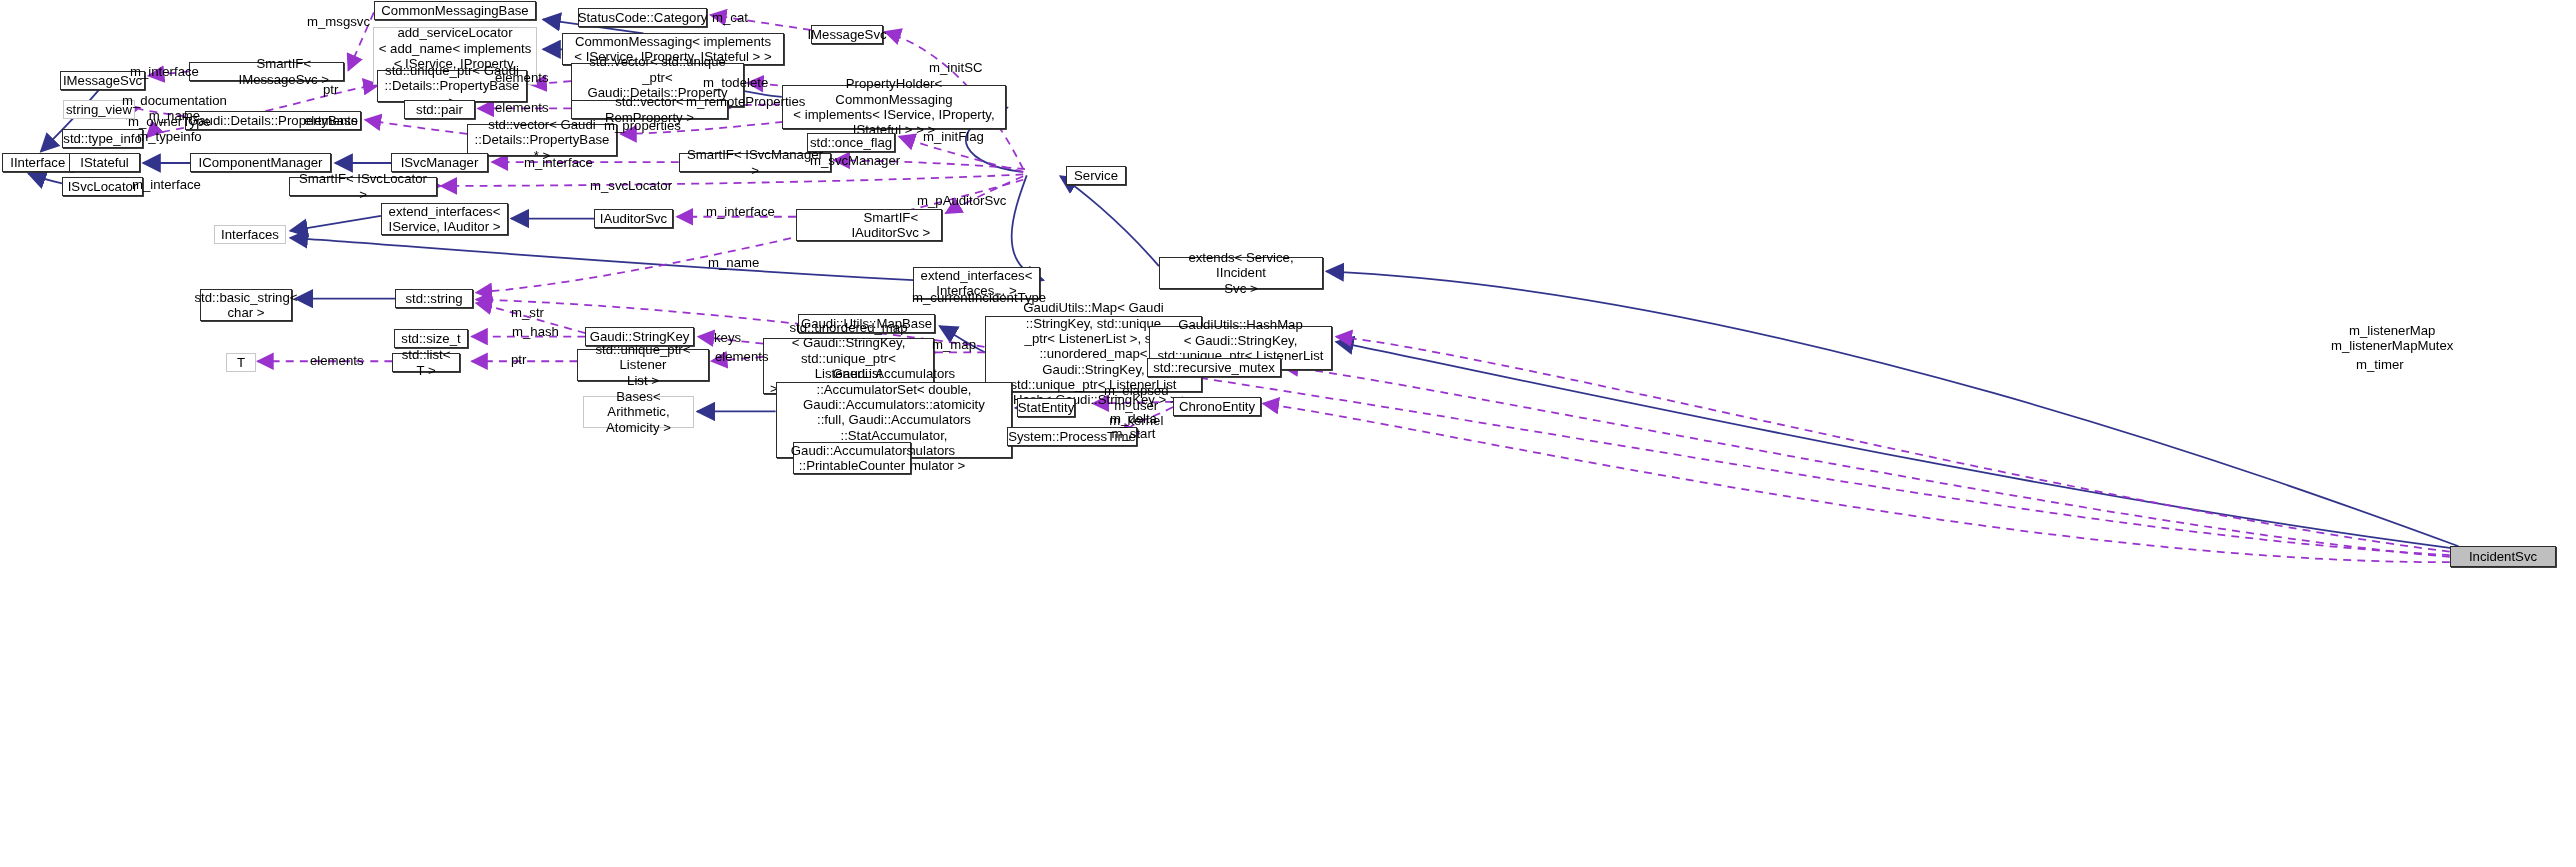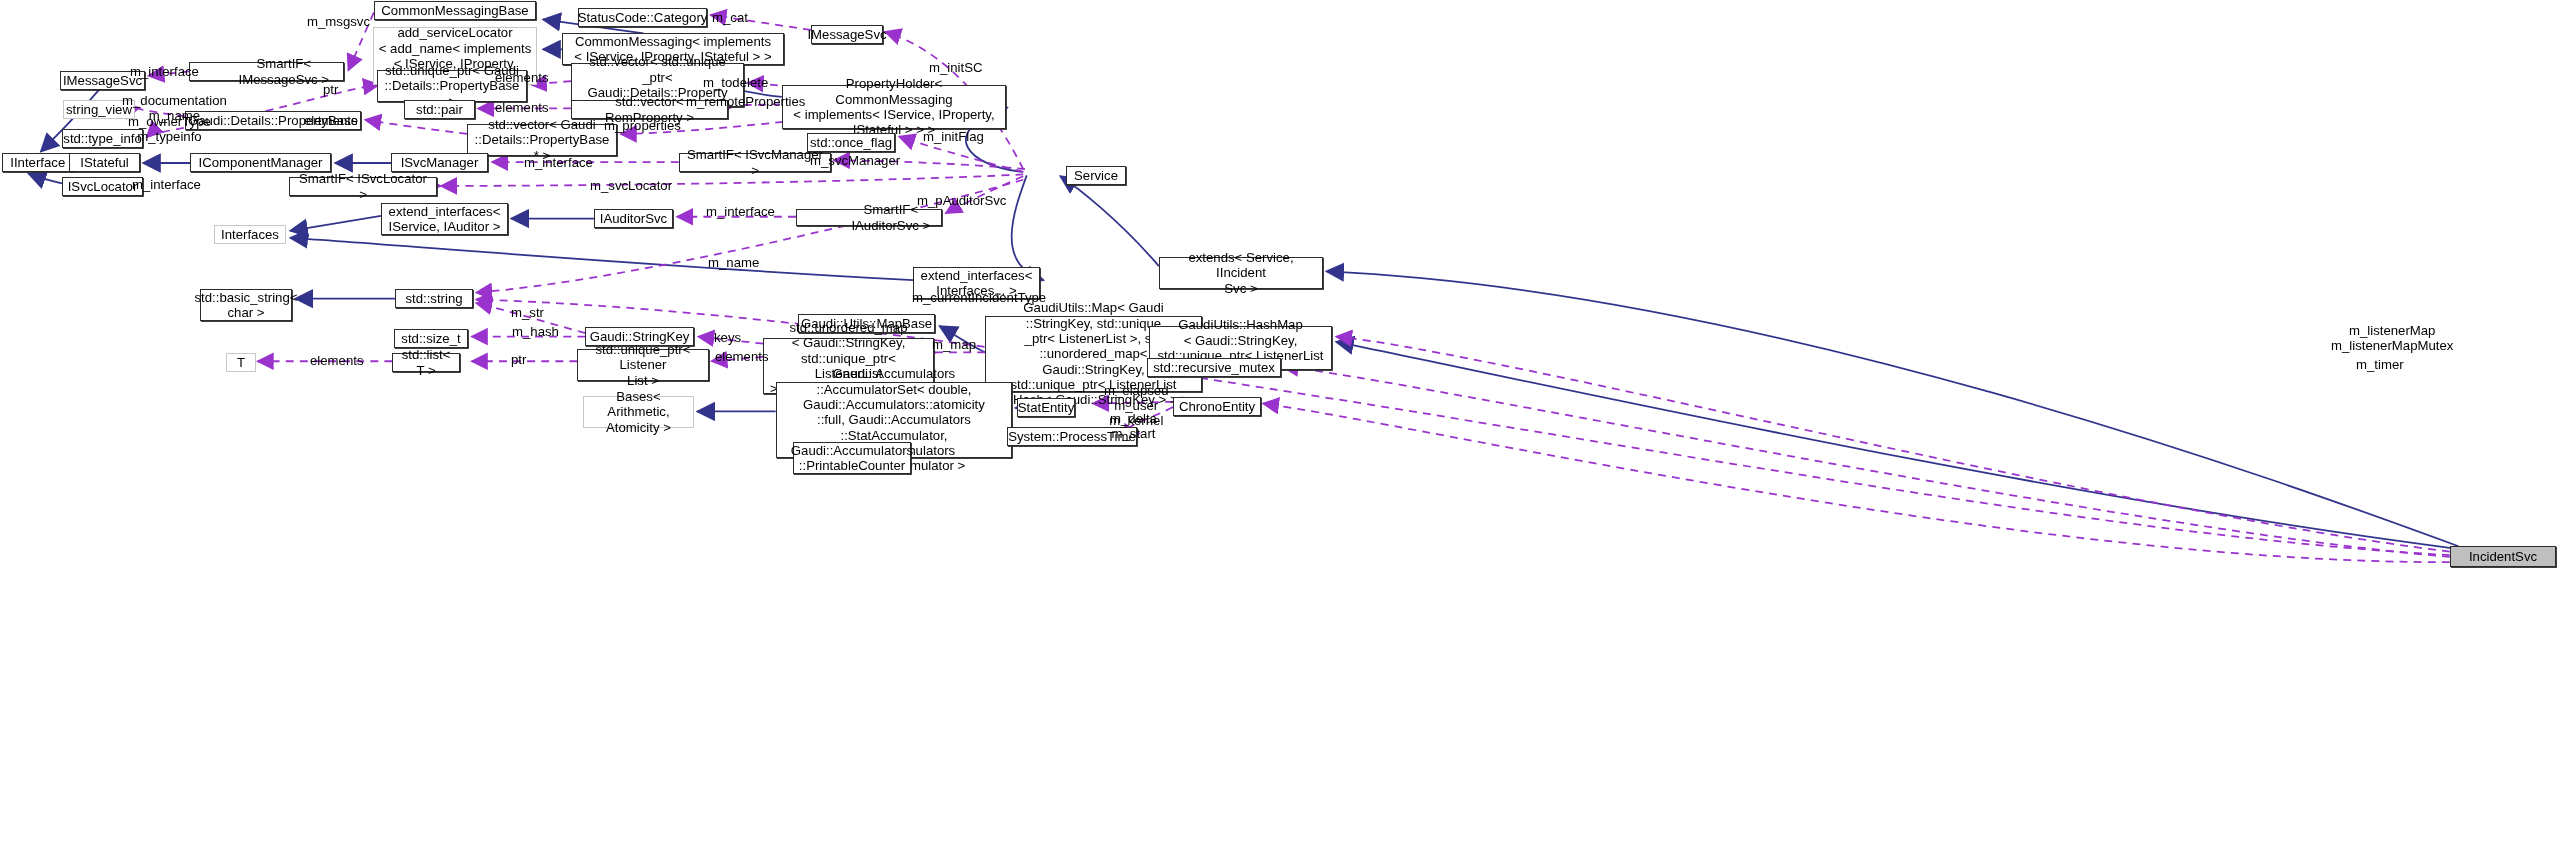--- a/index.html
+++ b/index.html
@@ -160,21 +160,21 @@
       <div class="node cls" style="left: 69px; top: 153px; width: 71px; height: 19.4px;">IStateful</div>
       <div class="node cls" style="left: 190px; top: 153px; width: 141px; height: 19.4px;">IComponentManager</div>
       <div class="node cls" style="left: 391px; top: 153px; width: 97px; height: 19.4px;">ISvcManager</div>
       <div class="node cls" style="left: 679px; top: 153px; width: 152px; height: 19.4px;">SmartIF&lt; ISvcManager &gt;</div>
       <div class="node cls" style="left: 1023px; top: 166px; width: 60px; height: 19.4px; margin-left: 43px;">Service</div>
       <div class="node cls" style="left: 62px; top: 177px; width: 81px; height: 19.4px;">ISvcLocator</div>
       <div class="node cls" style="left: 289px; top: 177px; width: 148px; height: 19.4px;">SmartIF&lt; ISvcLocator &gt;</div>
       <div class="node cls" style="left: 381px; top: 203px; width: 127px; height: 32px;">extend_interfaces&lt;
 IService, IAuditor &gt;</div>
       <div class="node cls" style="left: 594px; top: 209px; width: 79px; height: 19.4px;">IAuditorSvc</div>
-      <div class="node cls" style="left: 796px; top: 209px; width: 146px; height: 17px; padding-left: 48px;">SmartIF&lt; IAuditorSvc &gt;</div>
+      <div class="node cls" style="left: 796px; top: 209px; width: 146px; height: 32px; padding-left: 48px;">SmartIF&lt; IAuditorSvc &gt;</div>
       <div class="node tmpl" style="left: 214px; top: 225px; width: 72px; height: 19.4px;">Interfaces</div>
       <div class="node cls" style="left: 913px; top: 267px; width: 127px; height: 32px;">extend_interfaces&lt;
 Interfaces... &gt;</div>
       <div class="node cls" style="left: 1159px; top: 257px; width: 164px; height: 32px;">extends&lt; Service, IIncident
 Svc &gt;</div>
       <div class="node cls" style="left: 200px; top: 289px; width: 92px; height: 32px;">std::basic_string&lt;
 char &gt;</div>
       <div class="node cls" style="left: 395px; top: 289px; width: 78px; height: 19.4px;">std::string</div>
       <div class="node cls" style="left: 798px; top: 314px; width: 137px; height: 19.4px;">Gaudi::Utils::MapBase</div>
       <div class="node cls" style="left: 985px; top: 316px; width: 217px; height: 76px;">GaudiUtils::Map&lt; Gaudi

